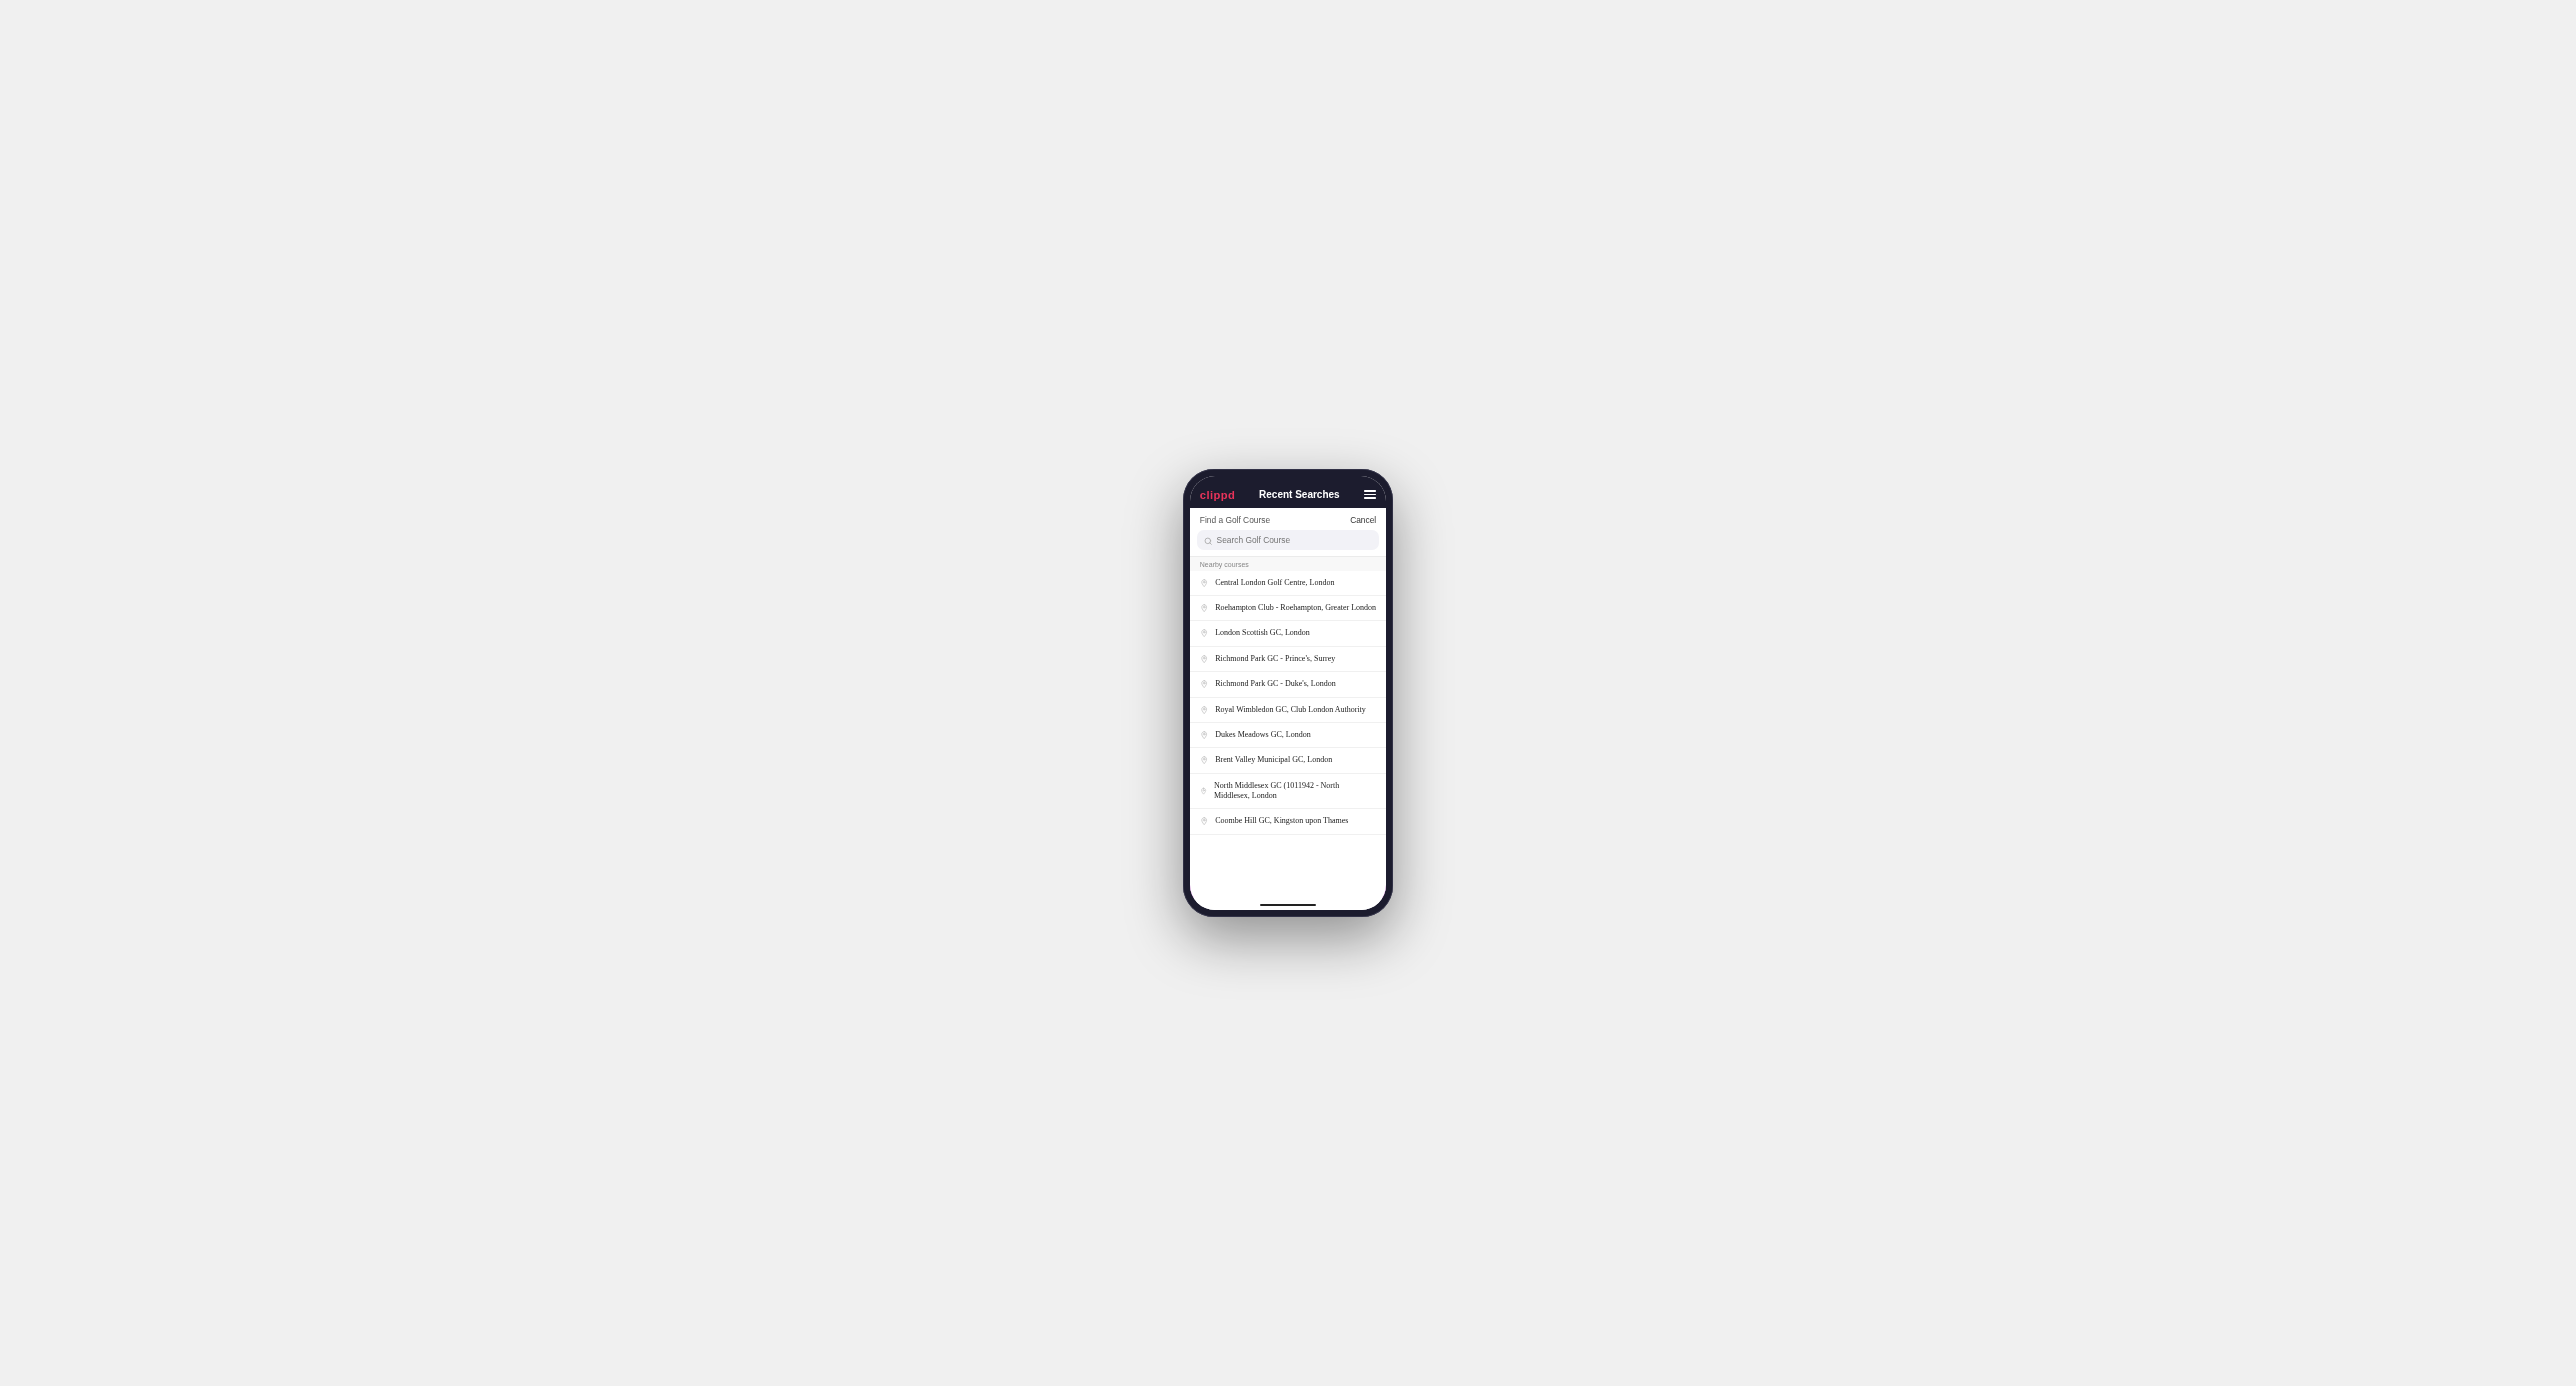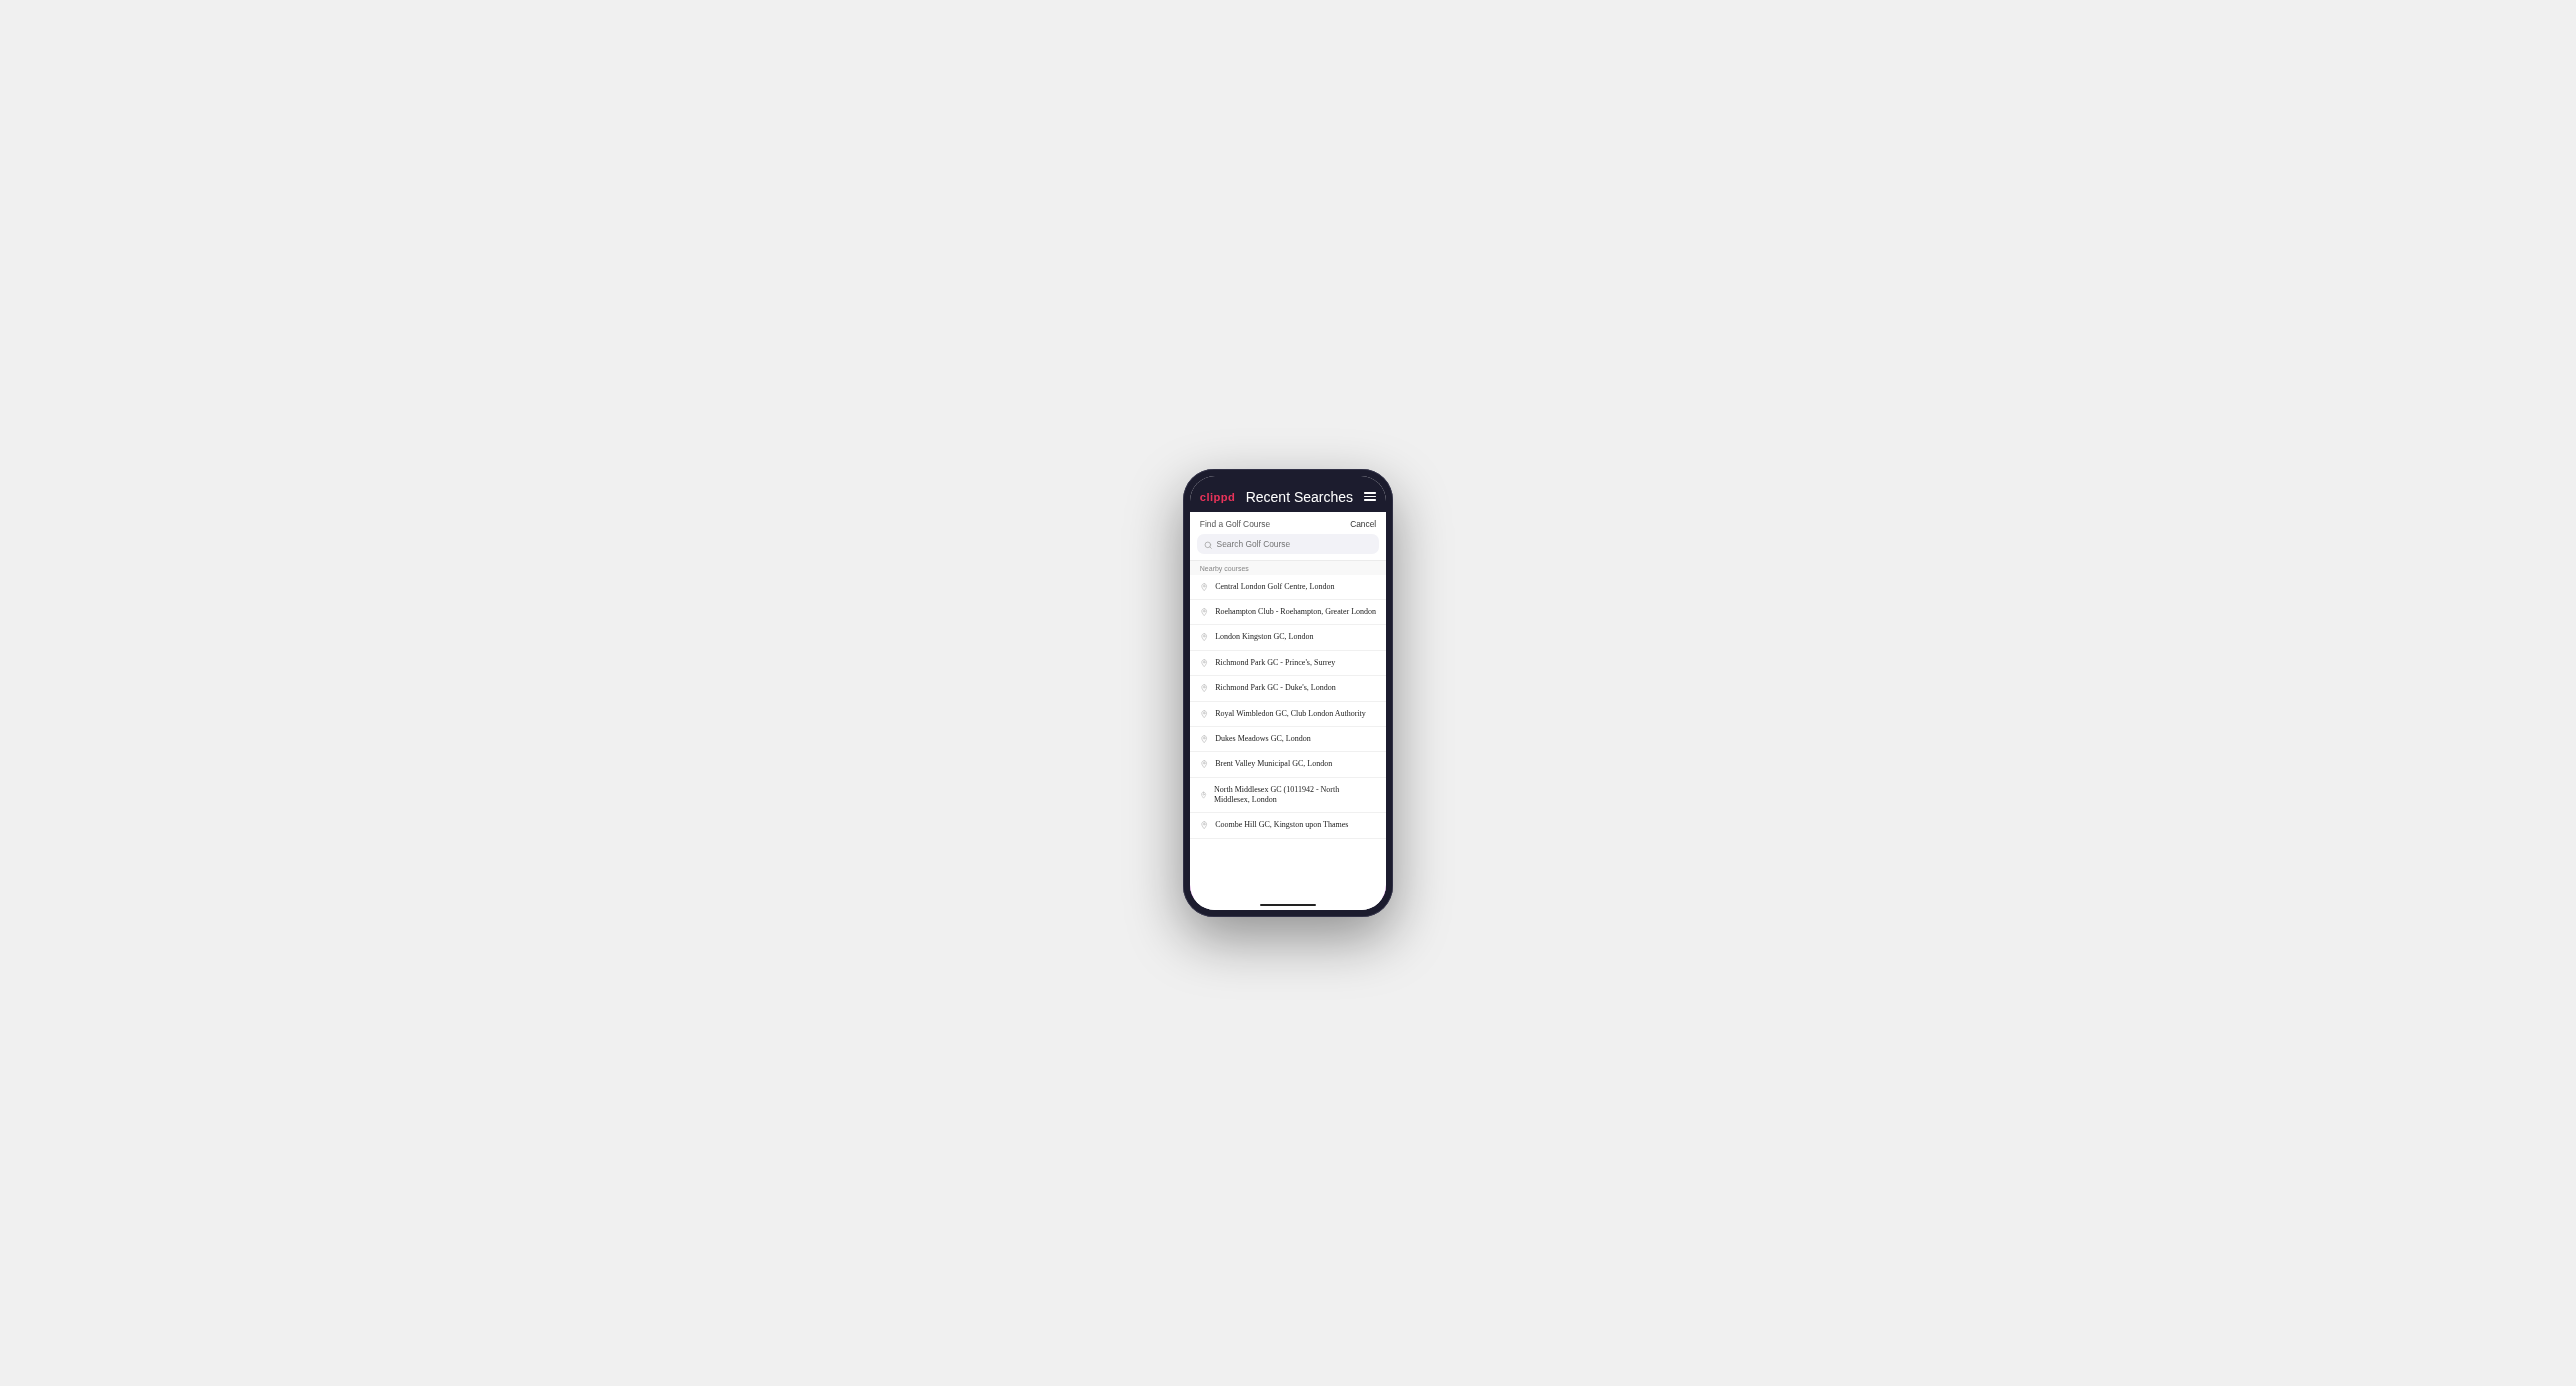--- a/index.html
+++ b/index.html
@@ -42,22 +42,22 @@
       justify-content: space-between;
       padding: 5.6px 9.8px 7px 9.8px;
     }
     .nav-logo {
       font-size: 11.2px;
       font-weight: 700;
       color: #e8335a;
       letter-spacing: 0.4px;
     }
     .nav-title {
-      font-size: 14px;
-      font-weight: 400;
+      font-size: 10px;
+      font-weight: 700;
       color: #ffffff;
     }
     .nav-menu-icon {
       display: flex;
       flex-direction: column;
       gap: 2.1px;
       cursor: pointer;
     }
     .nav-menu-icon span {
       display: block;
@@ -213,21 +213,21 @@
               <path d="M12 2C8.13 2 5 5.13 5 9c0 5.25 7 13 7 13s7-7.75 7-13c0-3.87-3.13-7-7-7z"></path>
               <circle cx="12" cy="9" r="2.5"></circle>
             </svg>
             <span class="course-name">Roehampton Club - Roehampton, Greater London</span>
           </div>
           <div class="course-item">
             <svg width="8.4" height="8.4" viewBox="0 0 24 24" fill="none" stroke="#bbb" stroke-width="2" stroke-linecap="round" stroke-linejoin="round">
               <path d="M12 2C8.13 2 5 5.13 5 9c0 5.25 7 13 7 13s7-7.75 7-13c0-3.87-3.13-7-7-7z"></path>
               <circle cx="12" cy="9" r="2.5"></circle>
             </svg>
-            <span class="course-name">London Kingston GC, London</span>
+            <span class="course-name">London Scottish GC, London</span>
           </div>
           <div class="course-item">
             <svg width="8.4" height="8.4" viewBox="0 0 24 24" fill="none" stroke="#bbb" stroke-width="2" stroke-linecap="round" stroke-linejoin="round">
               <path d="M12 2C8.13 2 5 5.13 5 9c0 5.25 7 13 7 13s7-7.75 7-13c0-3.87-3.13-7-7-7z"></path>
               <circle cx="12" cy="9" r="2.5"></circle>
             </svg>
             <span class="course-name">Richmond Park GC - Prince's, Surrey</span>
           </div>
           <div class="course-item">
             <svg width="8.4" height="8.4" viewBox="0 0 24 24" fill="none" stroke="#bbb" stroke-width="2" stroke-linecap="round" stroke-linejoin="round">

